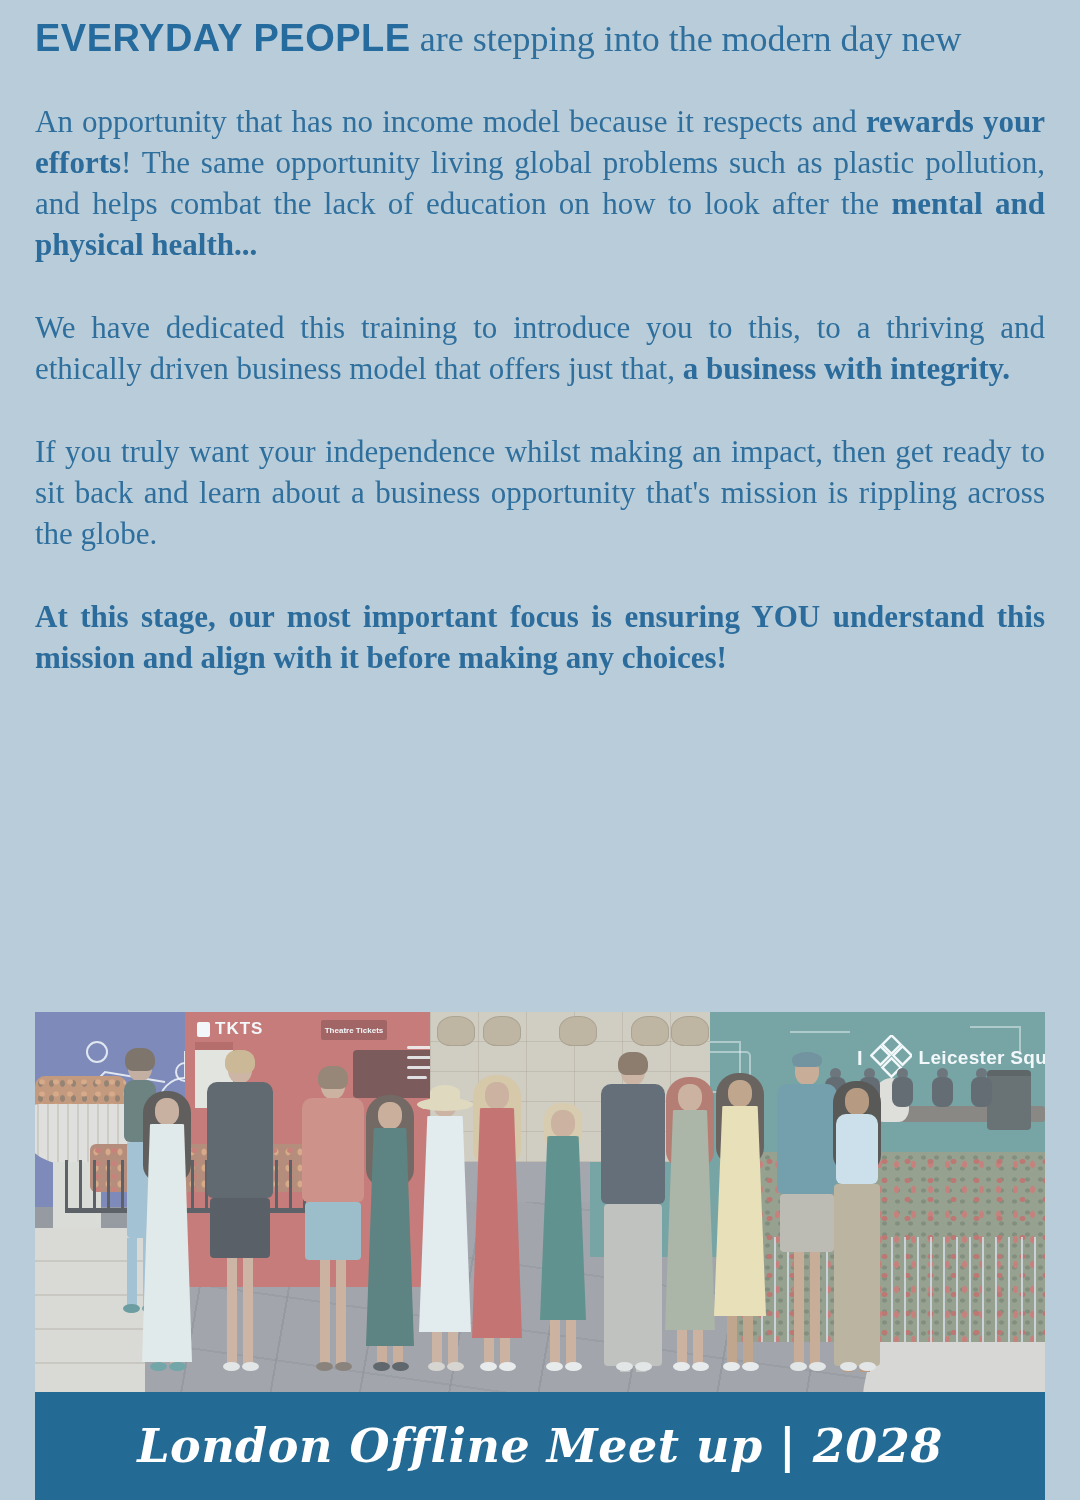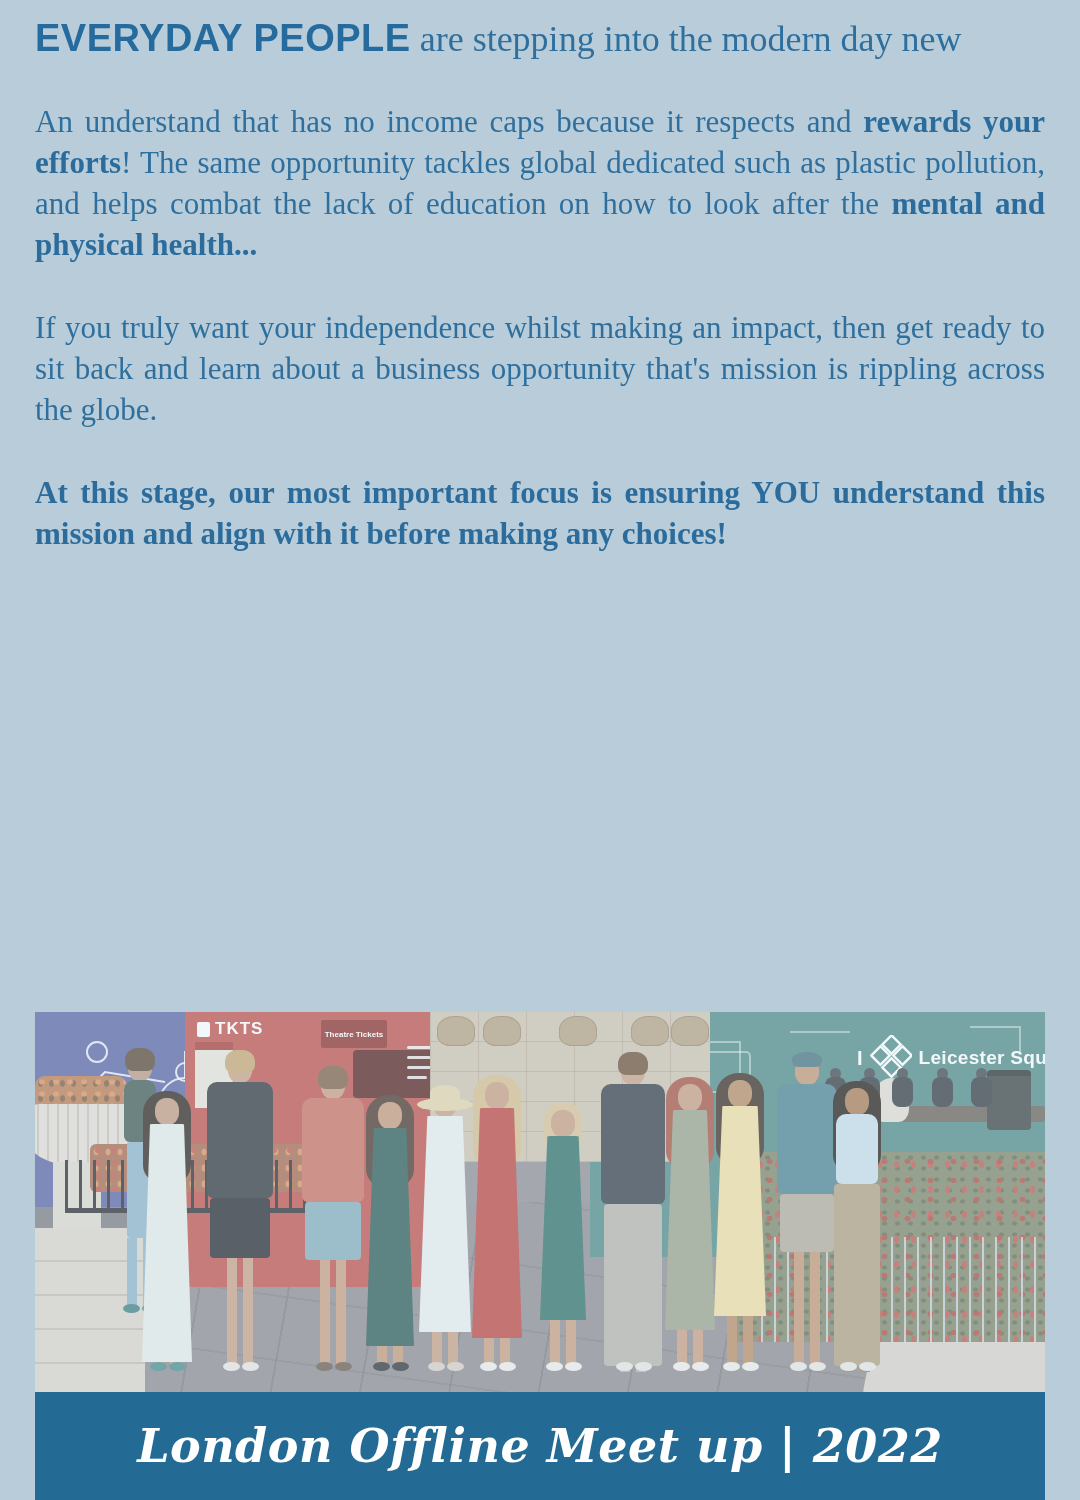--- a/index.html
+++ b/index.html
@@ -24,21 +24,21 @@
   .blue-wall{left:0;top:0;width:255px;height:195px;background:#5a64a3;z-index:2;}
   .teal-wall{left:555px;top:0;width:455px;height:245px;background:#4f8a86;z-index:2;}
   .red-booth{left:150px;top:0;width:265px;height:275px;background:#c05048;z-index:3;}
   .booth-window{left:318px;top:38px;width:94px;height:48px;background:#57201f;border-radius:4px;z-index:4;}
   .booth-poster{left:160px;top:30px;width:38px;height:58px;background:#e9e4d8;border-top:8px solid #a83c34;z-index:4;}
   .booth-lines i{position:absolute;left:0;width:34px;height:3px;background:rgba(255,255,255,.85);border-radius:2px;}
   .booth-lines{left:372px;top:34px;width:36px;height:40px;z-index:4;}
   .tkts-sign{left:162px;top:6px;width:86px;height:22px;display:flex;align-items:center;gap:5px;z-index:4;}
   .tkts-box{position:static;width:13px;height:15px;background:#fff;border-radius:2px;flex:0 0 auto;}
   .tkts-text{position:static;color:#fff;font-family:"Liberation Sans",sans-serif;font-weight:bold;font-size:17px;letter-spacing:1px;}
-  .tt-sign{left:286px;top:8px;width:66px;height:28px;background:#8c2f2a;border-radius:2px;
+  .tt-sign{left:286px;top:8px;width:66px;height:20px;background:#8c2f2a;border-radius:2px;
            display:flex;align-items:center;justify-content:center;z-index:4;}
   .tt-text{position:static;color:#fff;font-family:"Liberation Sans",sans-serif;font-size:8px;font-weight:bold;white-space:nowrap;}
   .monument{left:395px;top:0;width:280px;height:150px;background:#cfc3b1;z-index:4;
             background-image:repeating-linear-gradient(0deg,rgba(138,118,92,.3) 0 1px,transparent 1px 30px),
                              repeating-linear-gradient(90deg,rgba(138,118,92,.3) 0 1px,transparent 1px 48px);}
   .carving{background:#b5a283;border:1px solid #9b886b;border-radius:45% 45% 35% 35%;width:36px;height:28px;top:4px;}
   .lsq-sign{left:822px;top:22px;width:185px;height:48px;display:flex;align-items:center;gap:7px;z-index:4;}
   .lsq-i{position:static;color:#fff;font-family:"Liberation Sans",sans-serif;font-weight:bold;font-size:20px;}
   .lsq-logo{position:static;flex:0 0 auto;}
   .lsq-text{position:static;color:#fff;font-family:"Liberation Sans",sans-serif;font-weight:bold;font-size:19px;white-space:nowrap;letter-spacing:.3px;}
@@ -92,21 +92,22 @@
                   font-size:46px;letter-spacing:.5px;}
 </style>
 </head>
 <body>
 
 <div class="page">
 
   <div class="content">
     <p class="lead"><span class="headline">EVERYDAY PEOPLE</span><span class="lead-rest"> are stepping into the modern day new</span></p>
     <div id="paragraphs">
-        <p><span>An understand that has no income caps because it respects and </span><strong>rewards your efforts</strong><span>! The same opportunity tackles global dedicated such as plastic pollution, and helps combat the lack of education on how to look after the </span><strong>mental and physical health...</strong></p>
+        <p><span>An opportunity that has no income model because it respects and </span><strong>rewards your efforts</strong><span>! The same opportunity living global problems such as plastic pollution, and helps combat the lack of education on how to look after the </span><strong>mental and physical health...</strong></p>
+        <p><span>We have dedicated this training to introduce you to this, to a thriving and ethically driven business model that offers just that, </span><strong>a business with integrity.</strong></p>
         <p><span>If you truly want your independence whilst making an impact, then get ready to sit back and learn about a business opportunity that's mission is rippling across the globe.</span></p>
         <p><strong>At this stage, our most important focus is ensuring YOU understand this mission and align with it before making any choices!</strong></p>
       </div>
   </div>
 
   <div class="photo">
     <div class="pavement"></div>
     <div class="road-left"></div>
     <div class="blue-wall">
       <svg class="doodle" width="255" height="195" style="left:0;top:0" fill="none" stroke="rgba(255,255,255,.85)" stroke-width="2">
@@ -320,16 +321,16 @@
         <div class="torso" style="left: 19px; top: 26px; width: 42px; height: 70px; background: rgb(199, 222, 232);"></div>
         <div class="bottomwear" style="left: 17px; top: 96px; width: 46px; height: 182px; background: rgb(177, 160, 128); border-radius: 4px;"></div>
         <div class="leg" style="left: 27px; top: 278px; width: 10px; height: 6px; background: rgb(169, 124, 84);"></div>
         <div class="leg" style="left: 43px; top: 278px; width: 10px; height: 6px; background: rgb(169, 124, 84);"></div>
         <div class="shoe" style="left: 23px; top: 274px; width: 17px; height: 9px; background: rgb(233, 231, 227); border-radius: 50%;"></div>
         <div class="shoe" style="left: 42px; top: 274px; width: 17px; height: 9px; background: rgb(233, 231, 227); border-radius: 50%;"></div>
       </div>
     </div>
 
   <div class="footer">
-    <div class="footer-caption">London Offline Meet up | 2022</div>
+    <div class="footer-caption">London Offline Meet up | 2028</div>
   </div>
 
 </div>
 
 </body></html>

